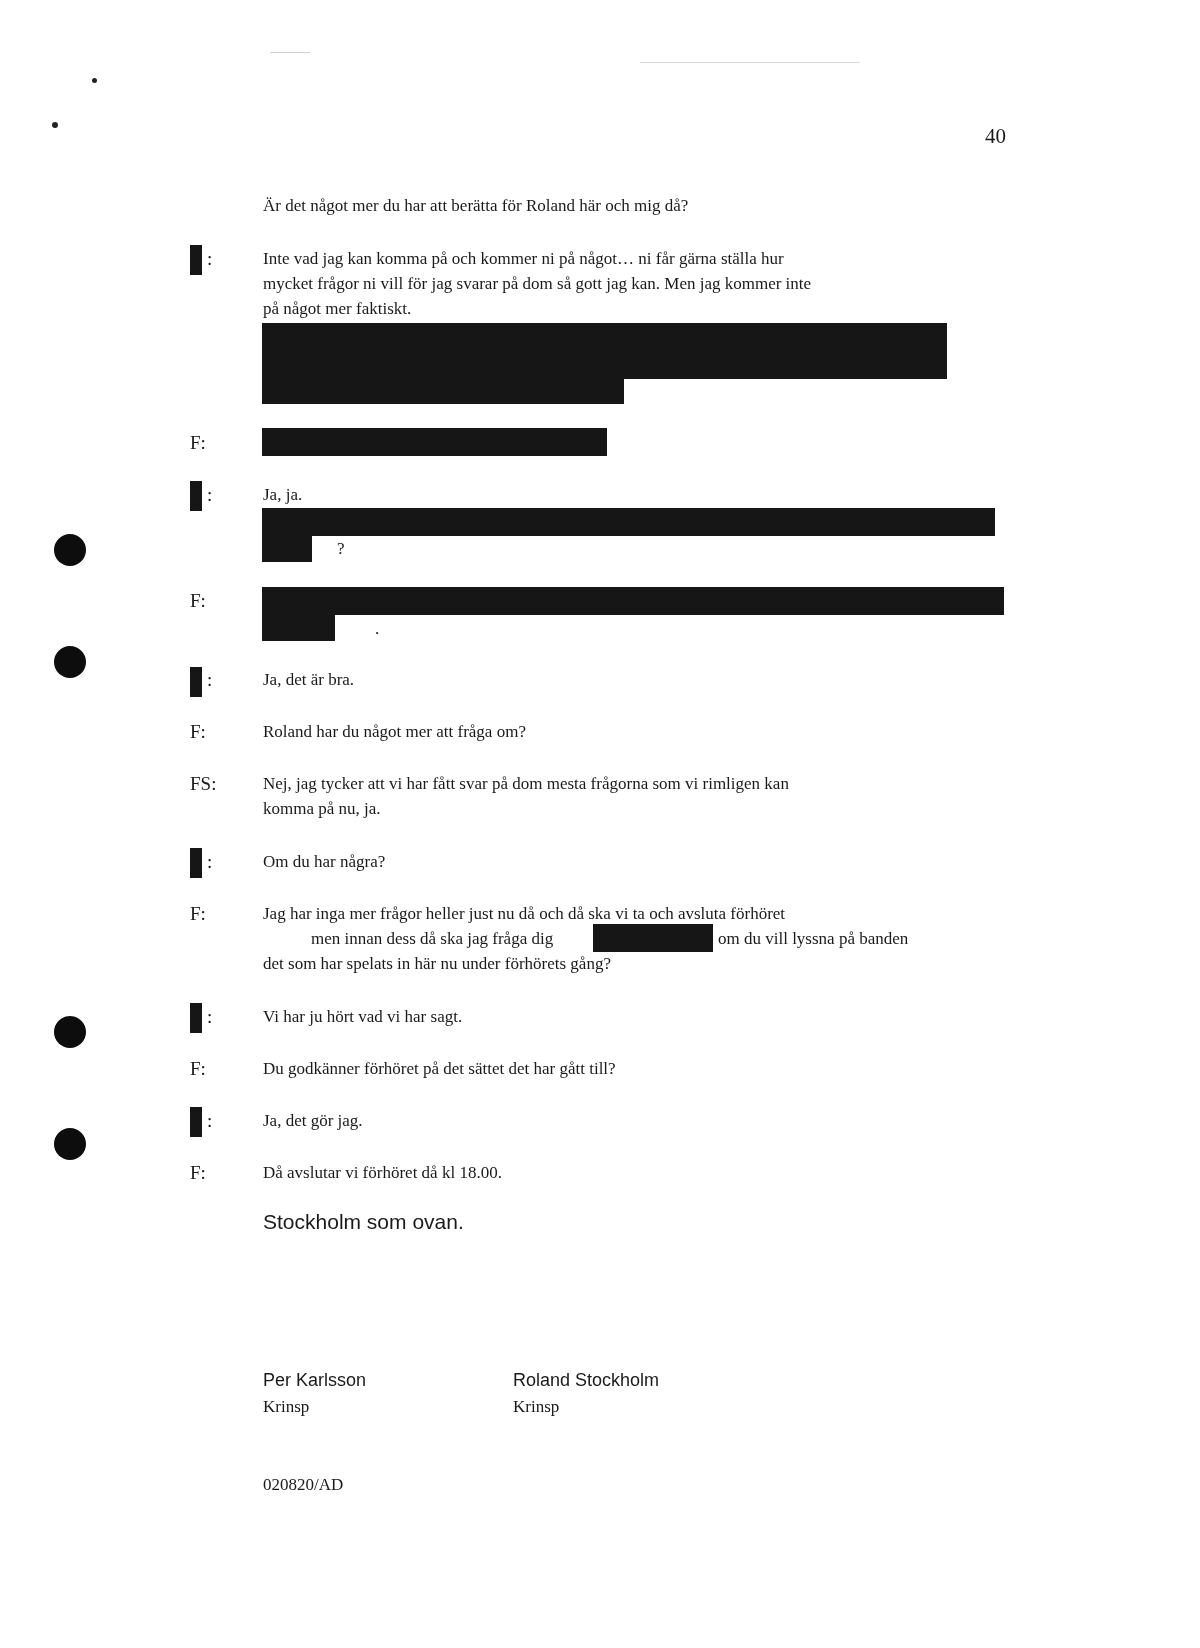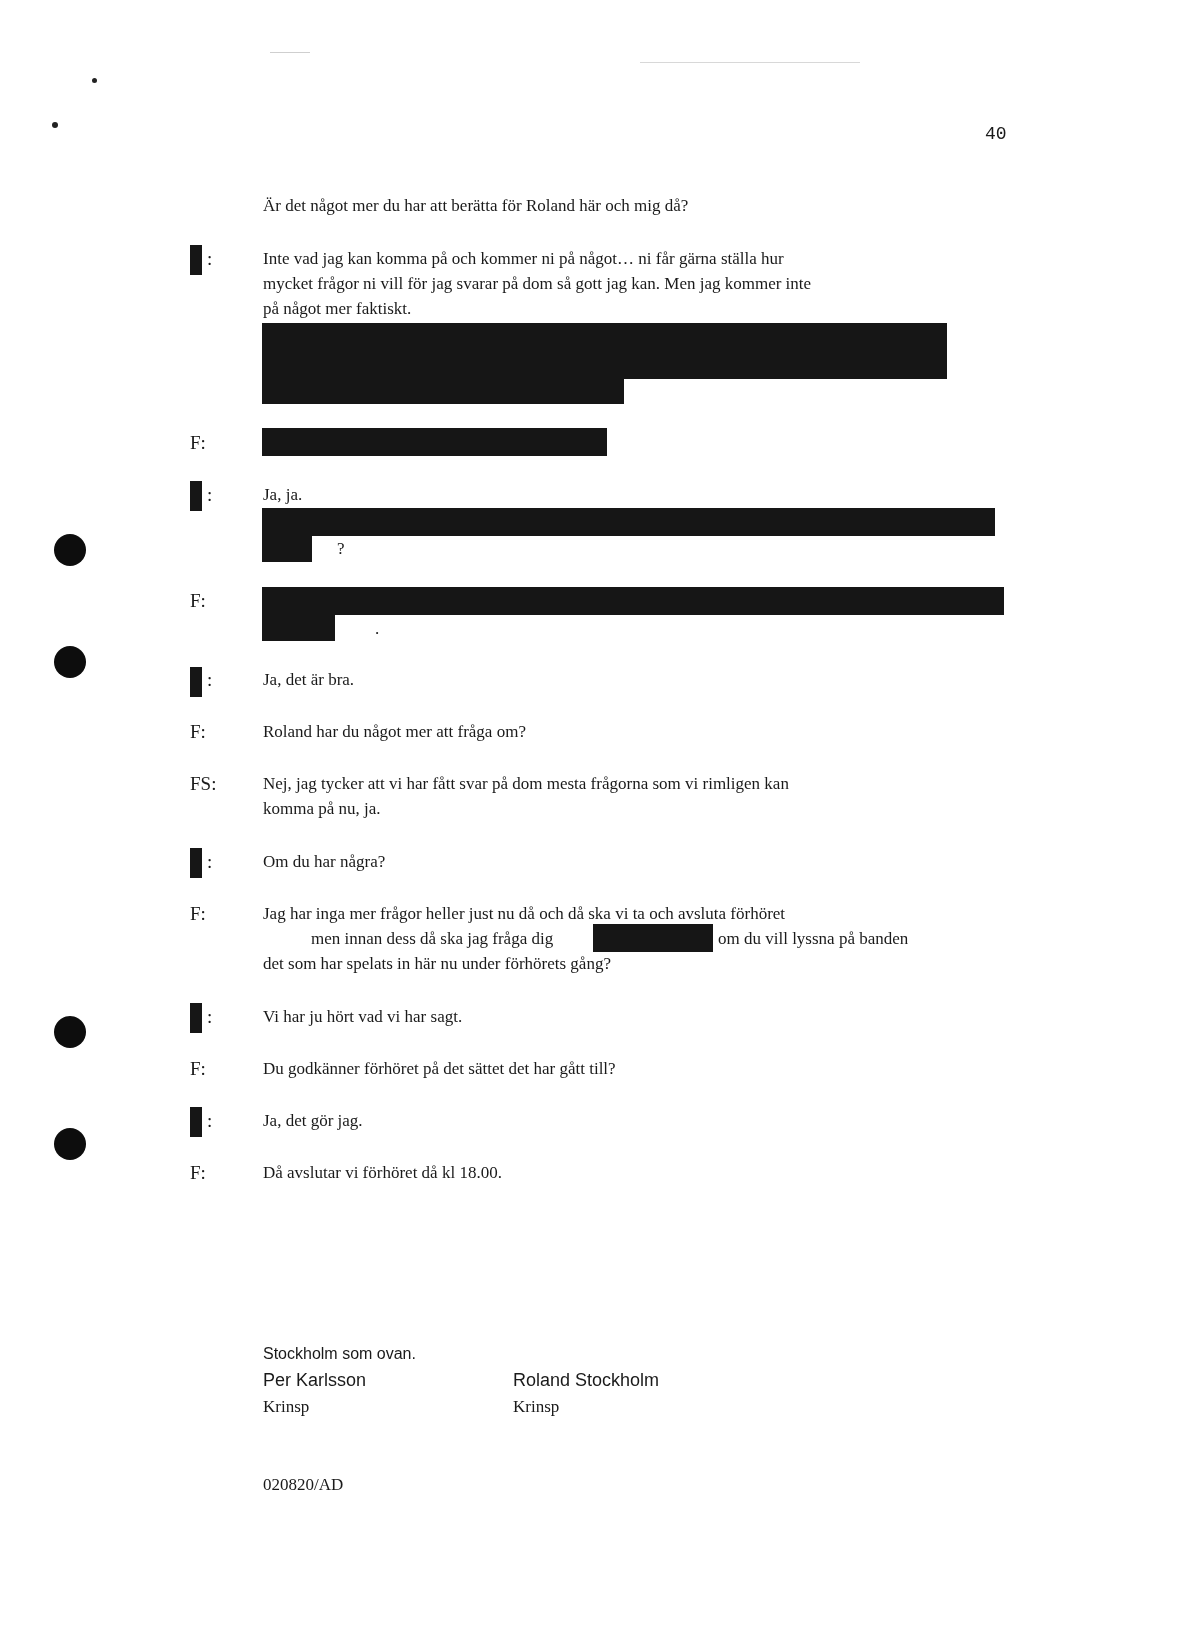--- a/index.html
+++ b/index.html
@@ -2,21 +2,21 @@
 <html><head>
 <meta charset="utf-8">
 <style>
   html, body { margin: 0; padding: 0; }
   body {
     width: 1200px; height: 1648px; background: #ffffff; position: relative;
     font-family: "Liberation Serif", "DejaVu Serif", serif; color: #1a1a1a;
     overflow: hidden;
   }
   .abs { position: absolute; }
-  .page-number { left: 985px; top: 124px; font-size: 18px; font-family: Liberation Mono, monospace; }
+  .page-number { left: 985px; top: 124px; font-size: 21px; }
   .text { font-size: 17px; line-height: 25px; white-space: nowrap; }
   .speaker { left: 190px; font-size: 19px; line-height: 25px; }
   .redact { background: #161616; position: absolute; }
   .speaker-block { position: absolute; left: 190px; width: 12px; height: 30px; background: #161616; }
   .colon { position: absolute; left: 207px; font-size: 19px; line-height: 25px; }
   .hole { position: absolute; width: 32px; height: 32px; border-radius: 50%; background: #0d0d0d; }
   .dash { position: absolute; height: 1px; background: #cfcfcf; }
 </style>
 </head>
 <body>
@@ -87,20 +87,20 @@
 <div class="abs speaker" style="top:1056px;">F:</div>
 <div class="abs text" style="left:263px;top:1056px;">Du godkänner förhöret på det sättet det har gått till?</div>
 
 <div class="speaker-block" style="top:1107px;"></div>
 <span class="colon" style="top:1108px;">:</span>
 <div class="abs text" style="left:263px;top:1108px;">Ja, det gör jag.</div>
 
 <div class="abs speaker" style="top:1160px;">F:</div>
 <div class="abs text" style="left:263px;top:1160px;">Då avslutar vi förhöret då kl 18.00.</div>
 
-<div class="abs text" style="left:263px;top:1341px;font-family:'Liberation Sans','DejaVu Sans',sans-serif;font-size:16px;">Stockholm som ovan.</div>
+<div class="abs text" style="left:263px;top:1209px;font-family:'Liberation Sans','DejaVu Sans',sans-serif;font-size:21px;">Stockholm som ovan.</div>
 
 <div class="abs text" style="left:263px;top:1368px;font-family:'Liberation Sans','DejaVu Sans',sans-serif;font-size:18px;">Per Karlsson</div>
 <div class="abs text" style="left:263px;top:1394px;">Krinsp</div>
 <div class="abs text" style="left:513px;top:1368px;font-family:'Liberation Sans','DejaVu Sans',sans-serif;font-size:18px;">Roland Stockholm</div>
 <div class="abs text" style="left:513px;top:1394px;">Krinsp</div>
 
 <div class="abs text" style="left:263px;top:1472px;">020820/AD</div>
 
 </body></html>

